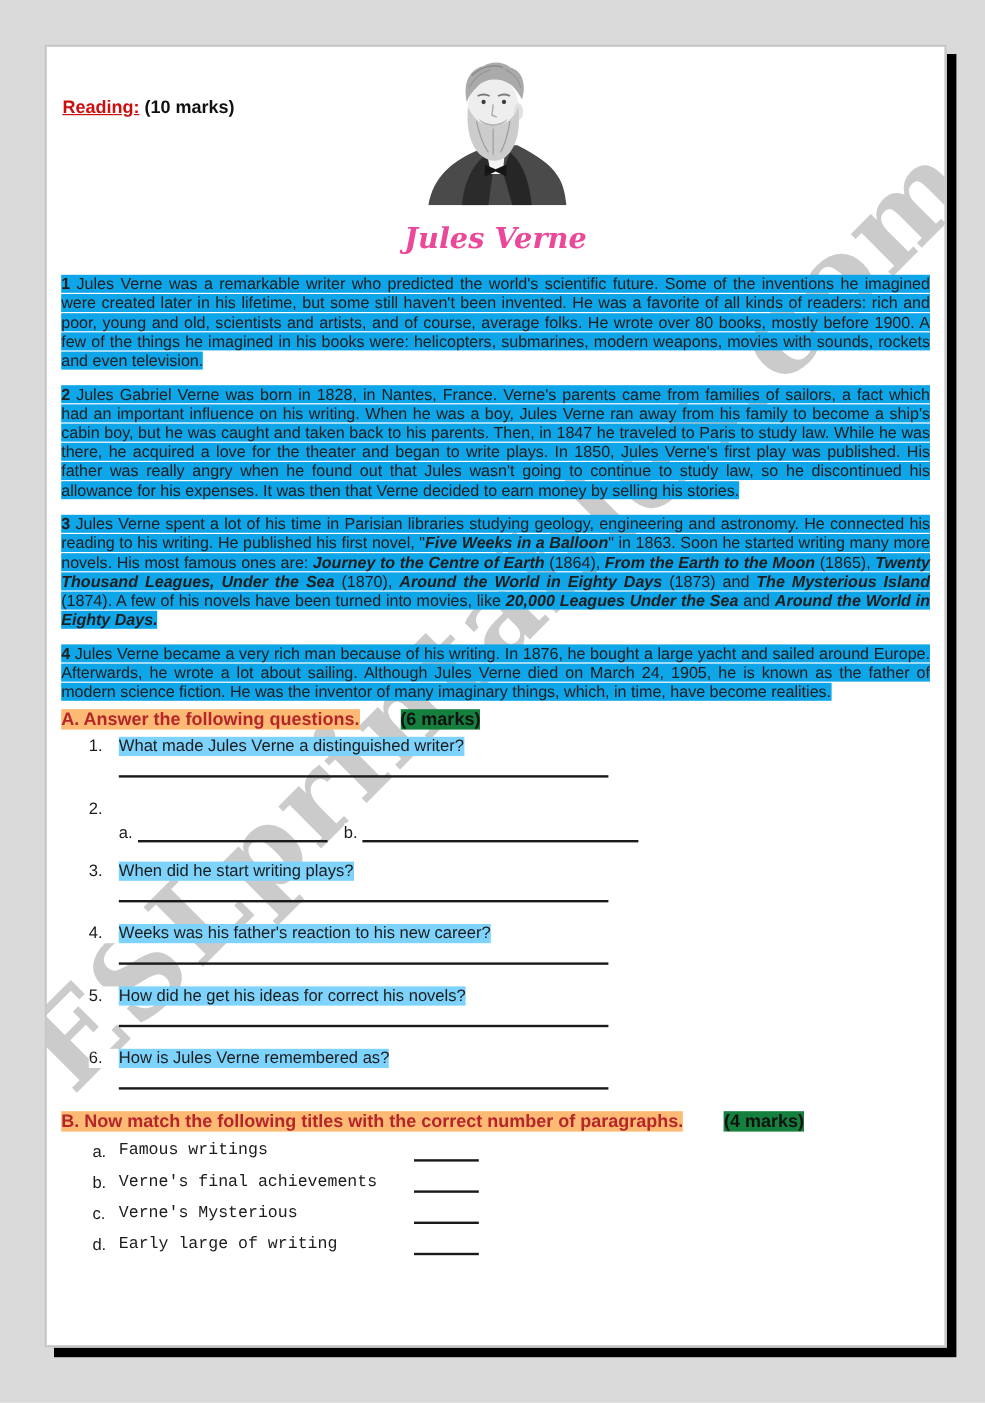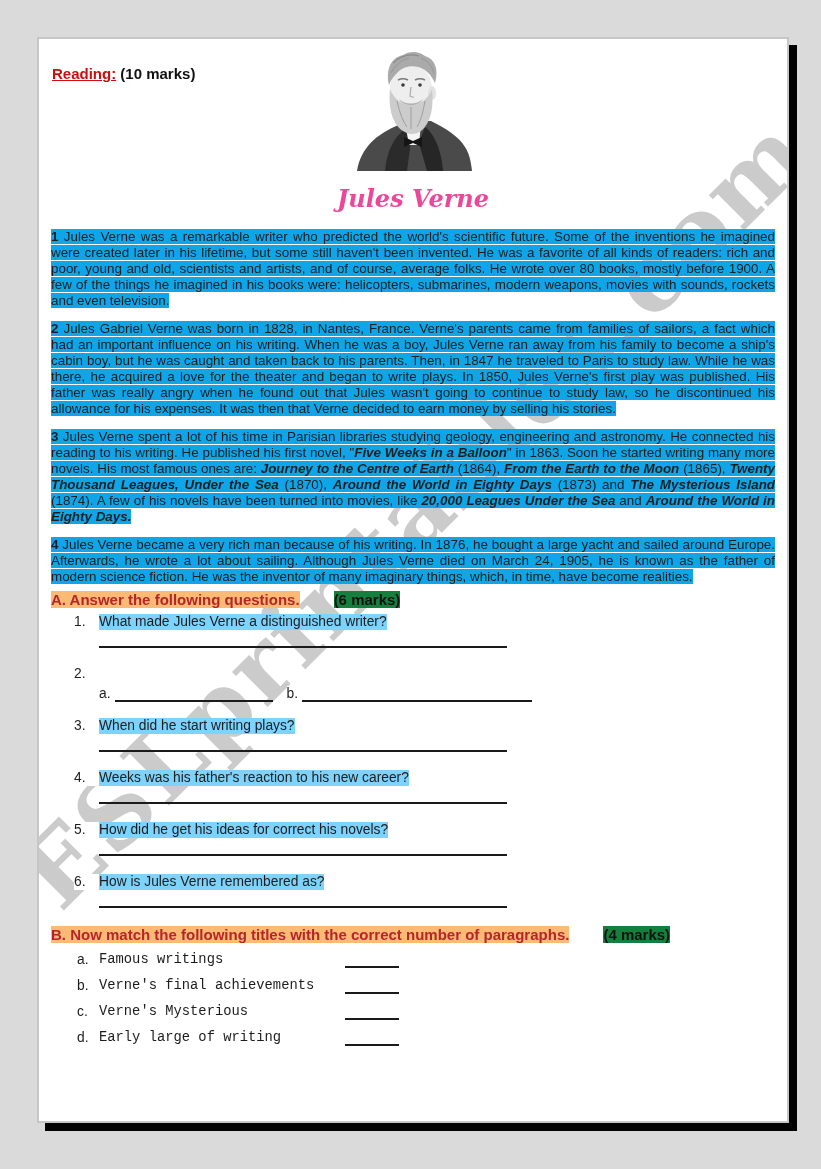--- a/index.html
+++ b/index.html
@@ -18,21 +18,21 @@
   .watermark{
     position:absolute;left:38px;top:778px;z-index:0;
     font-family:"DejaVu Serif", serif;font-weight:bold;
     font-size:96px;letter-spacing:3px;white-space:nowrap;
     color:rgba(125,125,125,0.40);
     transform:rotate(-45deg);transform-origin:0 100%;
     pointer-events:none;
   }
   .content{position:relative;z-index:1;padding:0 12px;}
   .top{position:relative;height:146px;}
-  .reading{position:absolute;left:1px;top:26px;font-size:15px;font-weight:bold;background:#fff;}
+  .reading{position:absolute;left:1px;top:42px;font-size:15px;font-weight:bold;background:#fff;}
   .reading .red-u{color:#cc0e0e;text-decoration:underline;}
   .reading .marks{color:#111;}
   .portrait{position:absolute;left:296px;top:10px;width:132px;height:122px;}
   .doc-title{
     text-align:center;font-family:"DejaVu Serif", serif;
     font-style:italic;font-weight:bold;font-size:24px;line-height:28px;
     margin:0 0 16px 0;color:#ec4899;
   }
   .para{
     font-size:13.4px;line-height:16px;text-align:justify;

